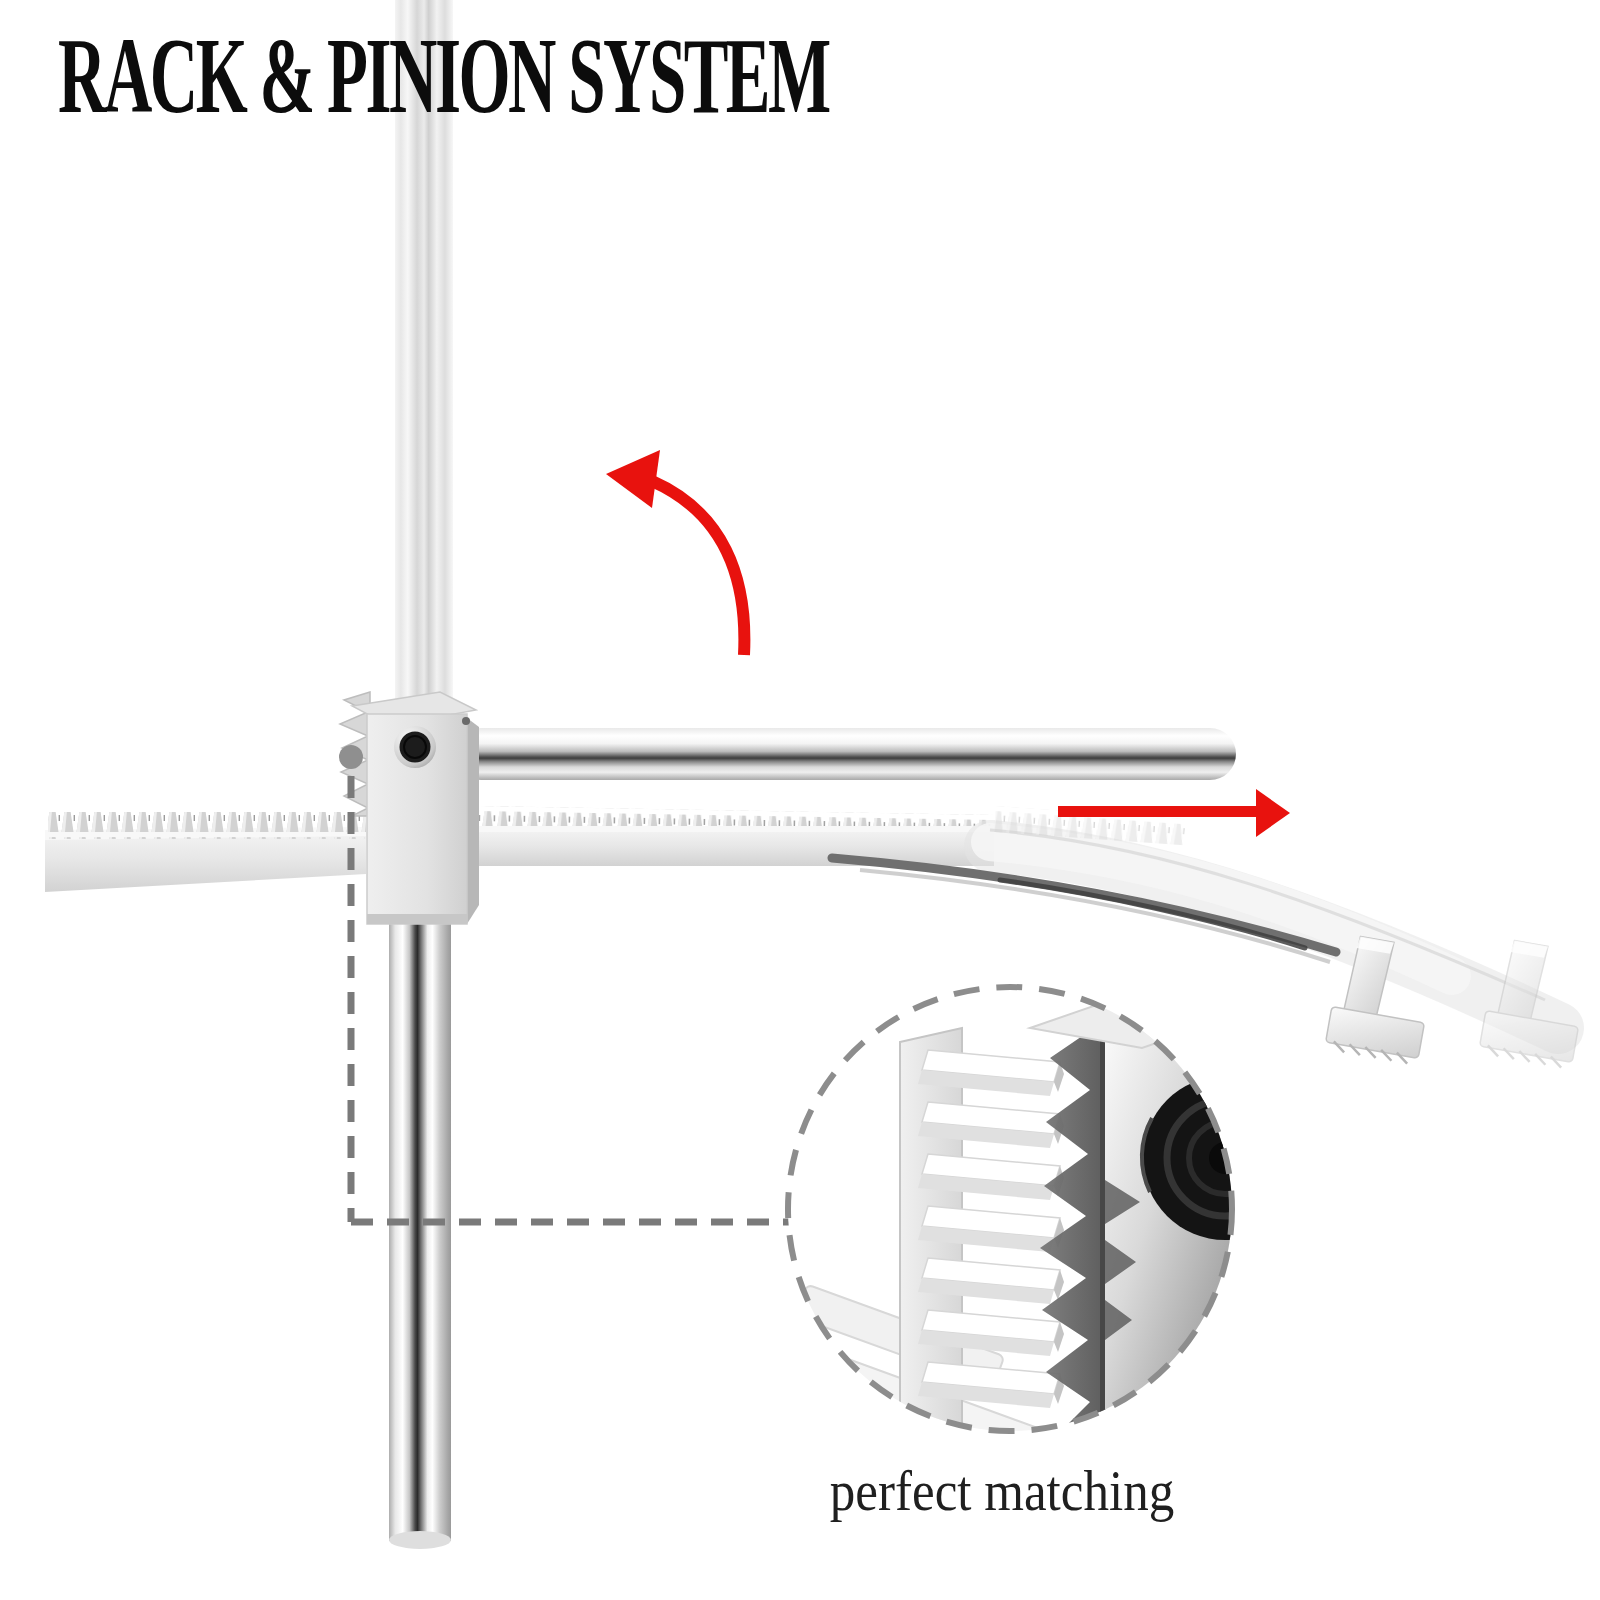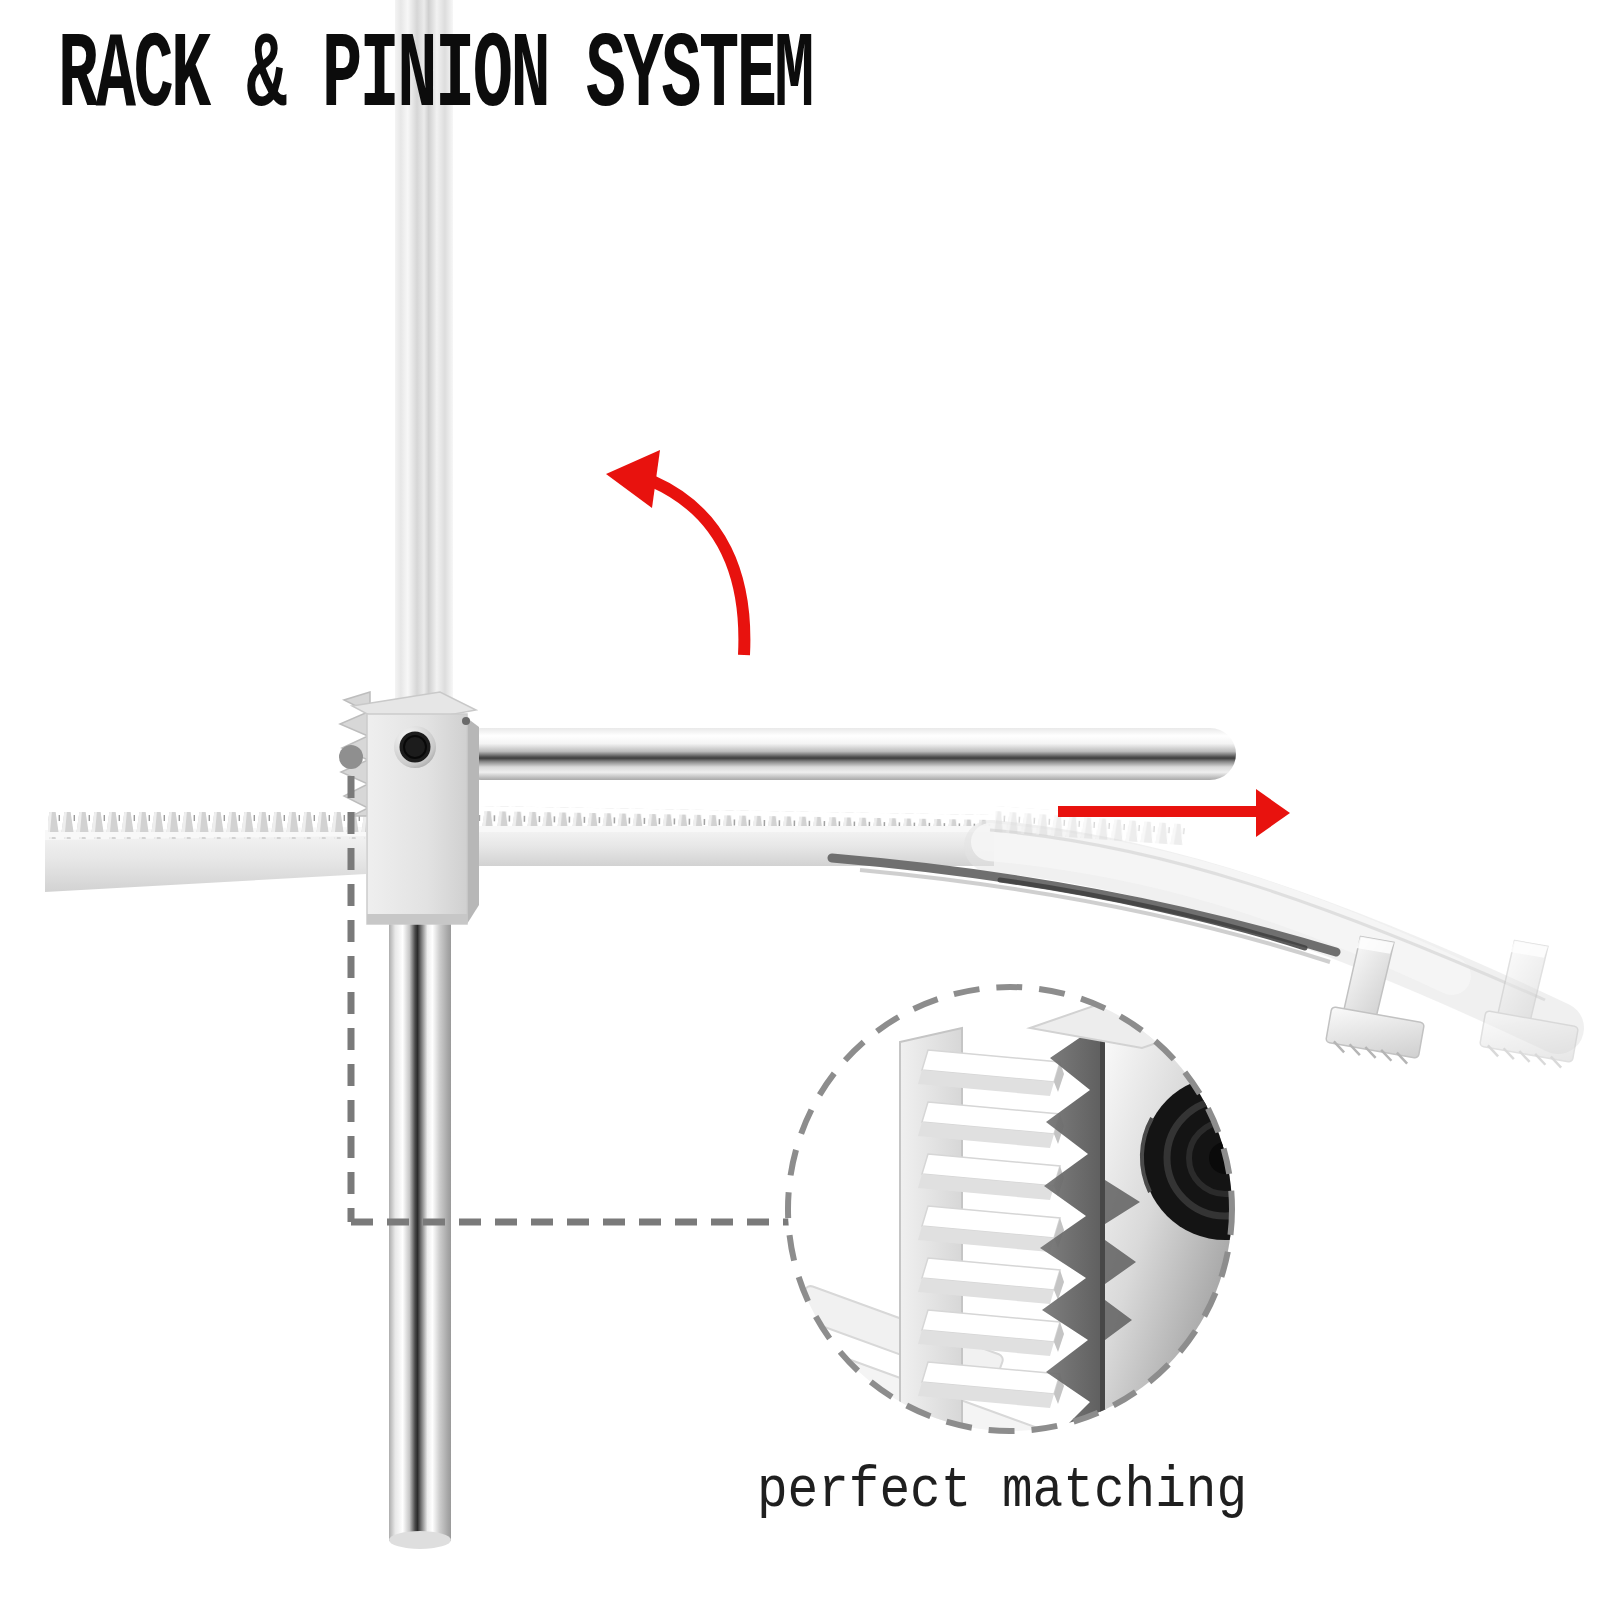--- a/index.html
+++ b/index.html
@@ -1,17 +1,17 @@
 <!DOCTYPE html>
 <html><head>
 <meta charset="utf-8">
 <style>
   html,body{margin:0;padding:0;background:#fff;}
   .page{position:relative;width:1600px;height:1600px;background:#ffffff;overflow:hidden;
-        font-family:Liberation Mono, monospace;}
+        font-family:Liberation Serif, serif;}
   .art{position:absolute;left:0;top:0;width:1600px;height:1600px;}
   .title{
     position:absolute;left:58px;top:22px;
     font-size:108px;font-weight:700;color:#0c0c0c;
     letter-spacing:-4px;white-space:nowrap;
     transform:scaleX(0.62);transform-origin:left top;
     line-height:1.0;
   }
   .caption{
     position:absolute;left:702px;top:1458px;width:600px;

